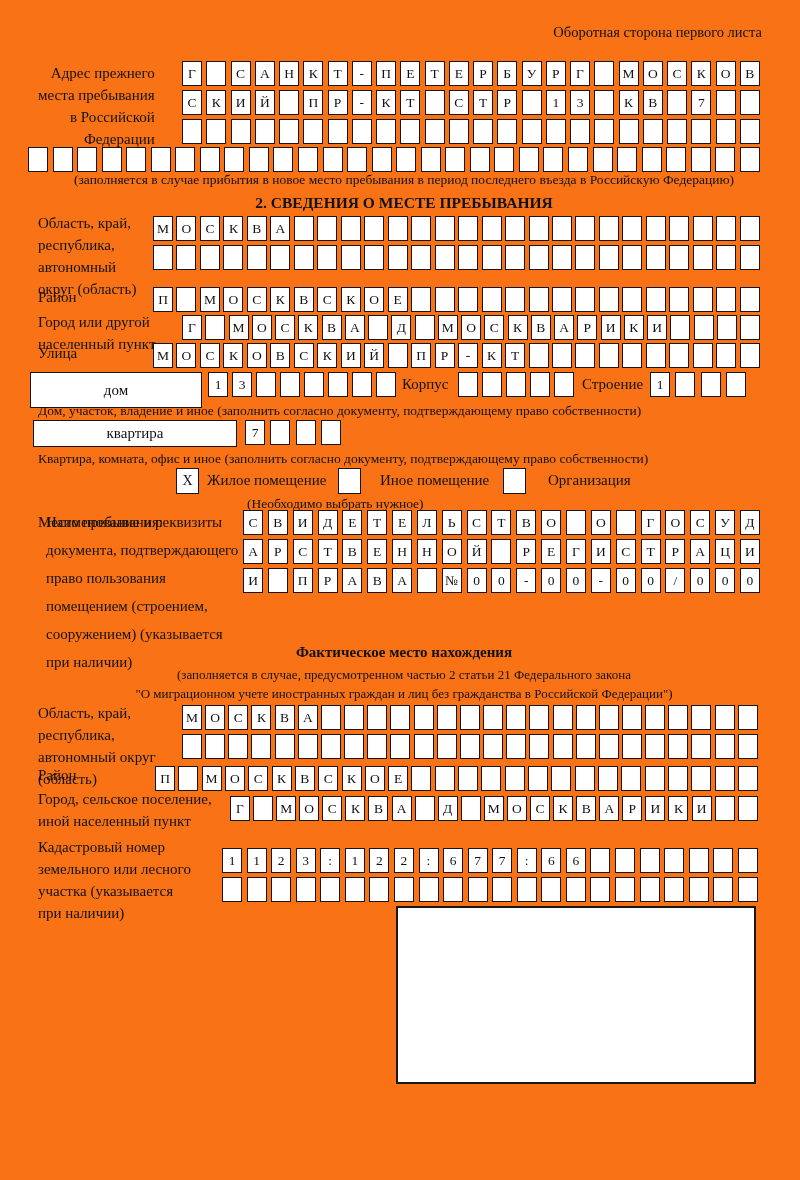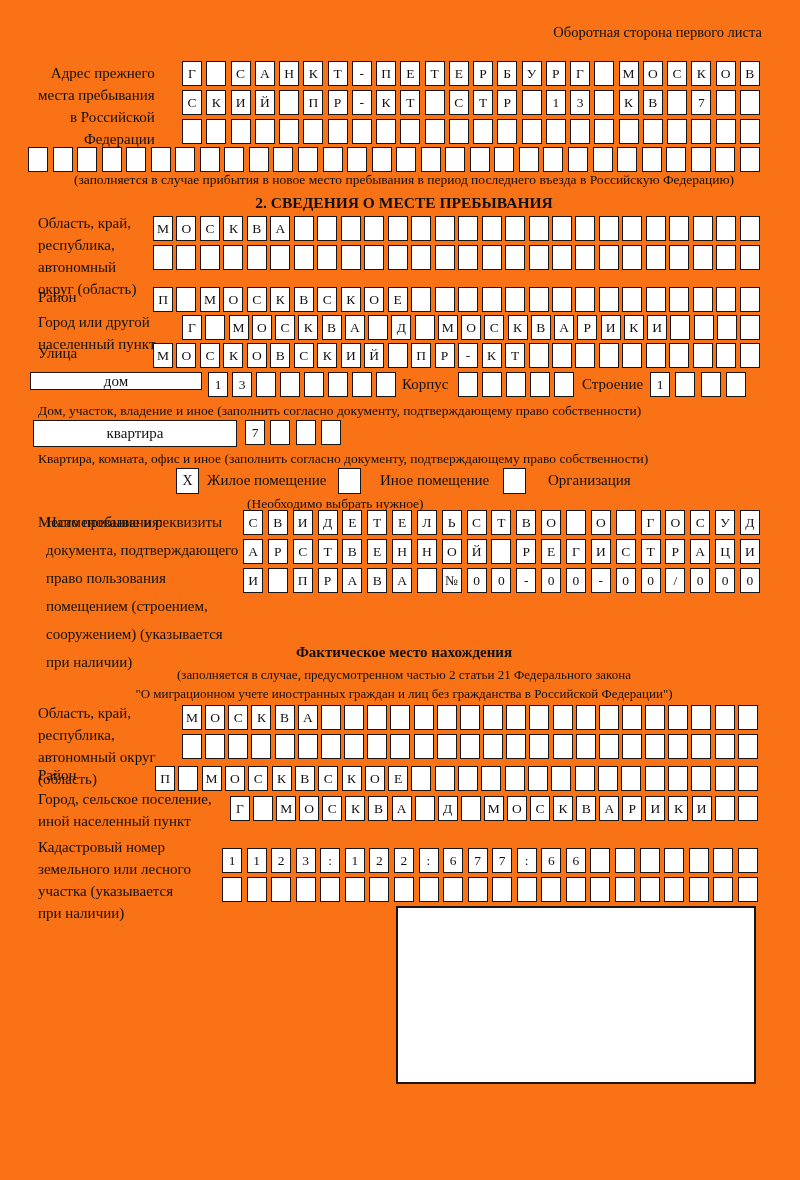--- a/index.html
+++ b/index.html
@@ -291,21 +291,21 @@
       <span class="cell"></span>
       <span class="cell"></span>
       <span class="cell"></span>
       <span class="cell"></span>
       <span class="cell"></span>
       <span class="cell"></span>
       <span class="cell"></span>
       <span class="cell"></span>
     </div>
 
-  <div class="bigbox" style="left:30px;top:372px;width:172px;height:18px;">дом</div>
+  <div class="bigbox" style="left:30px;top:372px;width:172px;height:36px;">дом</div>
   <div class="boxrow" style="left:208px;top:372px;width:188px;">
       <span class="cell">1</span>
       <span class="cell">3</span>
       <span class="cell"></span>
       <span class="cell"></span>
       <span class="cell"></span>
       <span class="cell"></span>
       <span class="cell"></span>
       <span class="cell"></span>
     </div>

